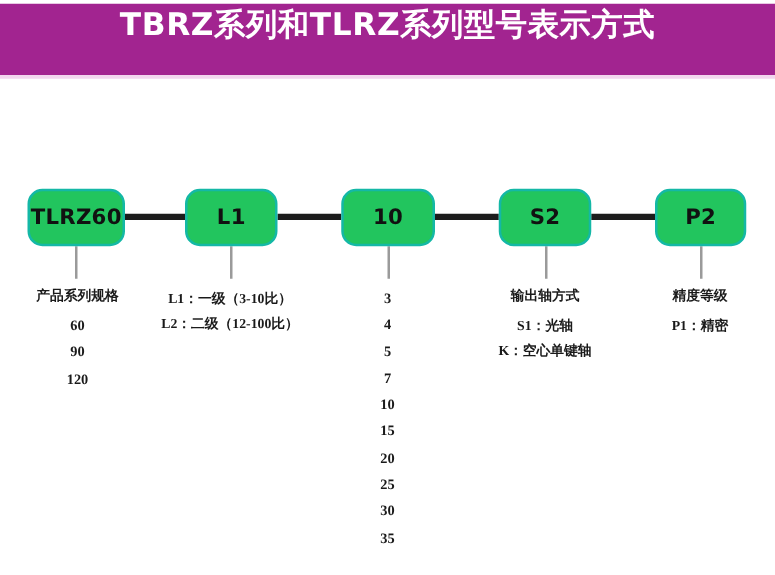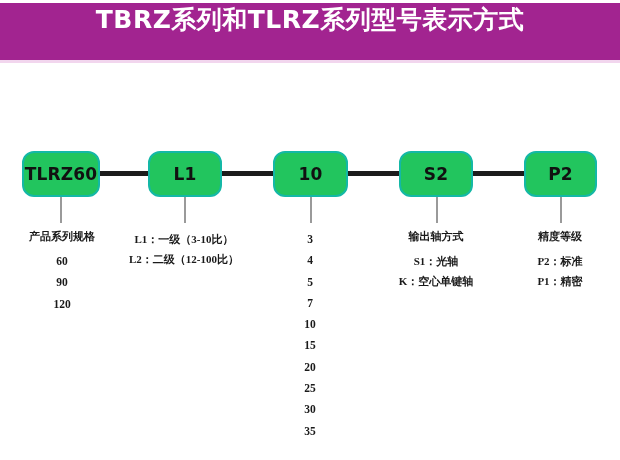--- a/index.html
+++ b/index.html
@@ -182,17 +182,16 @@
   </div>
 
   <div class="col" style="left:372px; top:166px; width:128px;">
     <div class="col-title">输出轴方式</div>
     <div class="col-item cn">S1：光轴</div>
     <div class="col-item cn">K：空心单键轴</div>
   </div>
 
   <div class="col" style="left:506px; top:166px; width:108px;">
     <div class="col-title">精度等级</div>
-    <div class="col-item cn">P2：标准</div>
     <div class="col-item cn">P1：精密</div>
   </div>
 
 </div>
 
 </body></html>

